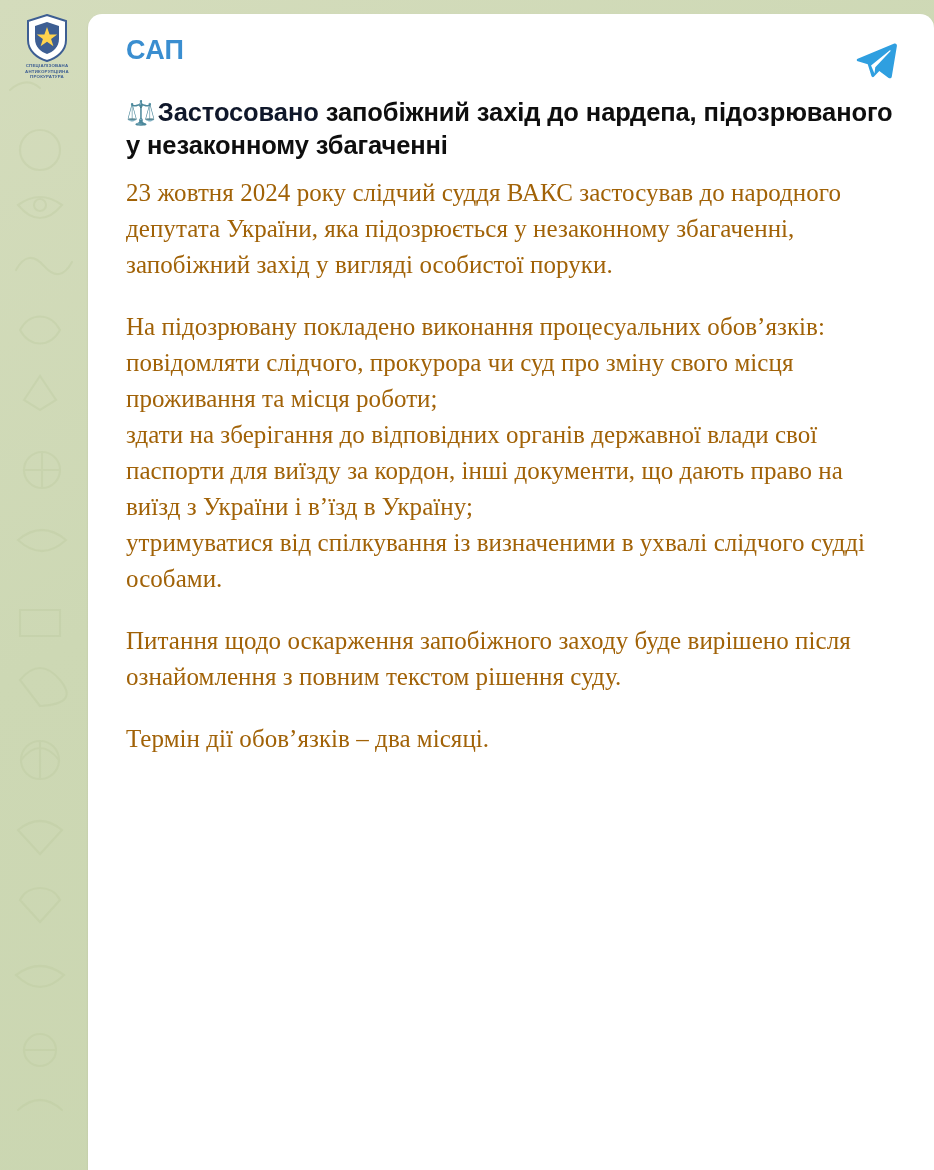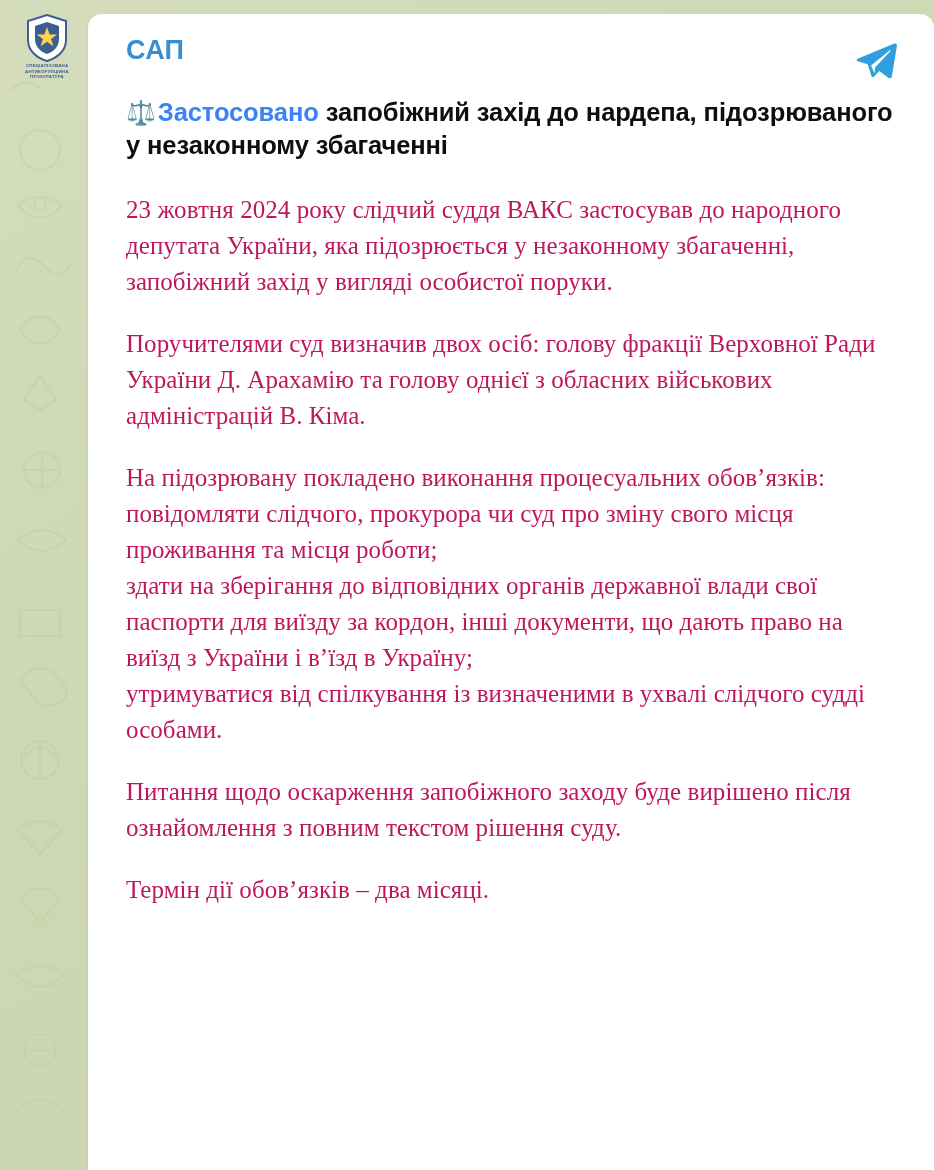--- a/index.html
+++ b/index.html
@@ -96,28 +96,28 @@
     font-weight: bold;
     color: #0e0e0e;
     font-family: "Liberation Sans", sans-serif;
     letter-spacing: -0.1px;
   }
   .msg-title .scales {
     font-size: 24px;
     margin-right: 2px;
   }
   .msg-title .accent {
-    color: #3b82f6;
+    color: #0f172a;
   }
 
   .msg-body {
-    margin-top: 30px;
+    margin-top: 13px;
     font-size: 25px;
     line-height: 1.44;
-    color: #be185d;
+    color: #a16207;
     font-family: "Liberation Serif", serif;
     letter-spacing: 0.05px;
   }
   .para {
     margin: 0 0 26px 0;
     white-space: pre-line;
   }
   .para:last-child {
     margin-bottom: 0;
   }
@@ -169,21 +169,20 @@
         <path d="M44 6 L4 22.5 C2.6 23 2.7 25 4.2 25.4 L15 28.6 L19 41.5 C19.4 42.8 21 43.1 21.9 42.1 L27.6 36 L37.8 43.6 C39.1 44.5 40.9 43.8 41.2 42.2 L46.8 8.6 C47.1 6.9 45.6 5.4 44 6 Z M18.6 29.9 L38.8 13.5 C39.5 12.9 40.3 13.8 39.7 14.5 L23.2 31.8 L22.3 38.8 Z" fill="#2f9fe0"></path>
       </svg>
     </div>
 
     <div class="msg-title">
       <span class="scales">⚖️</span><span class="accent">Застосовано</span><span> запобіжний захід до нардепа, підозрюваного у незаконному збагаченні</span>
     </div>
 
     <div class="msg-body">
       <p class="para">23 жовтня 2024 року слідчий суддя ВАКС застосував до народного депутата України, яка підозрюється у незаконному збагаченні, запобіжний захід у вигляді особистої поруки.</p>
-      <p class="para">Поручителями суд визначив двох осіб: голову фракції Верховної Ради України Д. Арахамію та голову однієї з обласних військових адміністрацій В. Кіма.</p>
       <p class="para">На підозрювану покладено виконання процесуальних обов’язків:
 повідомляти слідчого, прокурора чи суд про зміну свого місця проживання та місця роботи;
 здати на зберігання до відповідних органів державної влади свої паспорти для виїзду за кордон, інші документи, що дають право на виїзд з України і в’їзд в Україну;
 утримуватися від спілкування із визначеними в ухвалі слідчого судді особами.</p>
       <p class="para">Питання щодо оскарження запобіжного заходу буде вирішено після ознайомлення з повним текстом рішення суду.</p>
       <p class="para">Термін дії обов’язків – два місяці.</p>
     </div>
 
   </div>
 </div>

